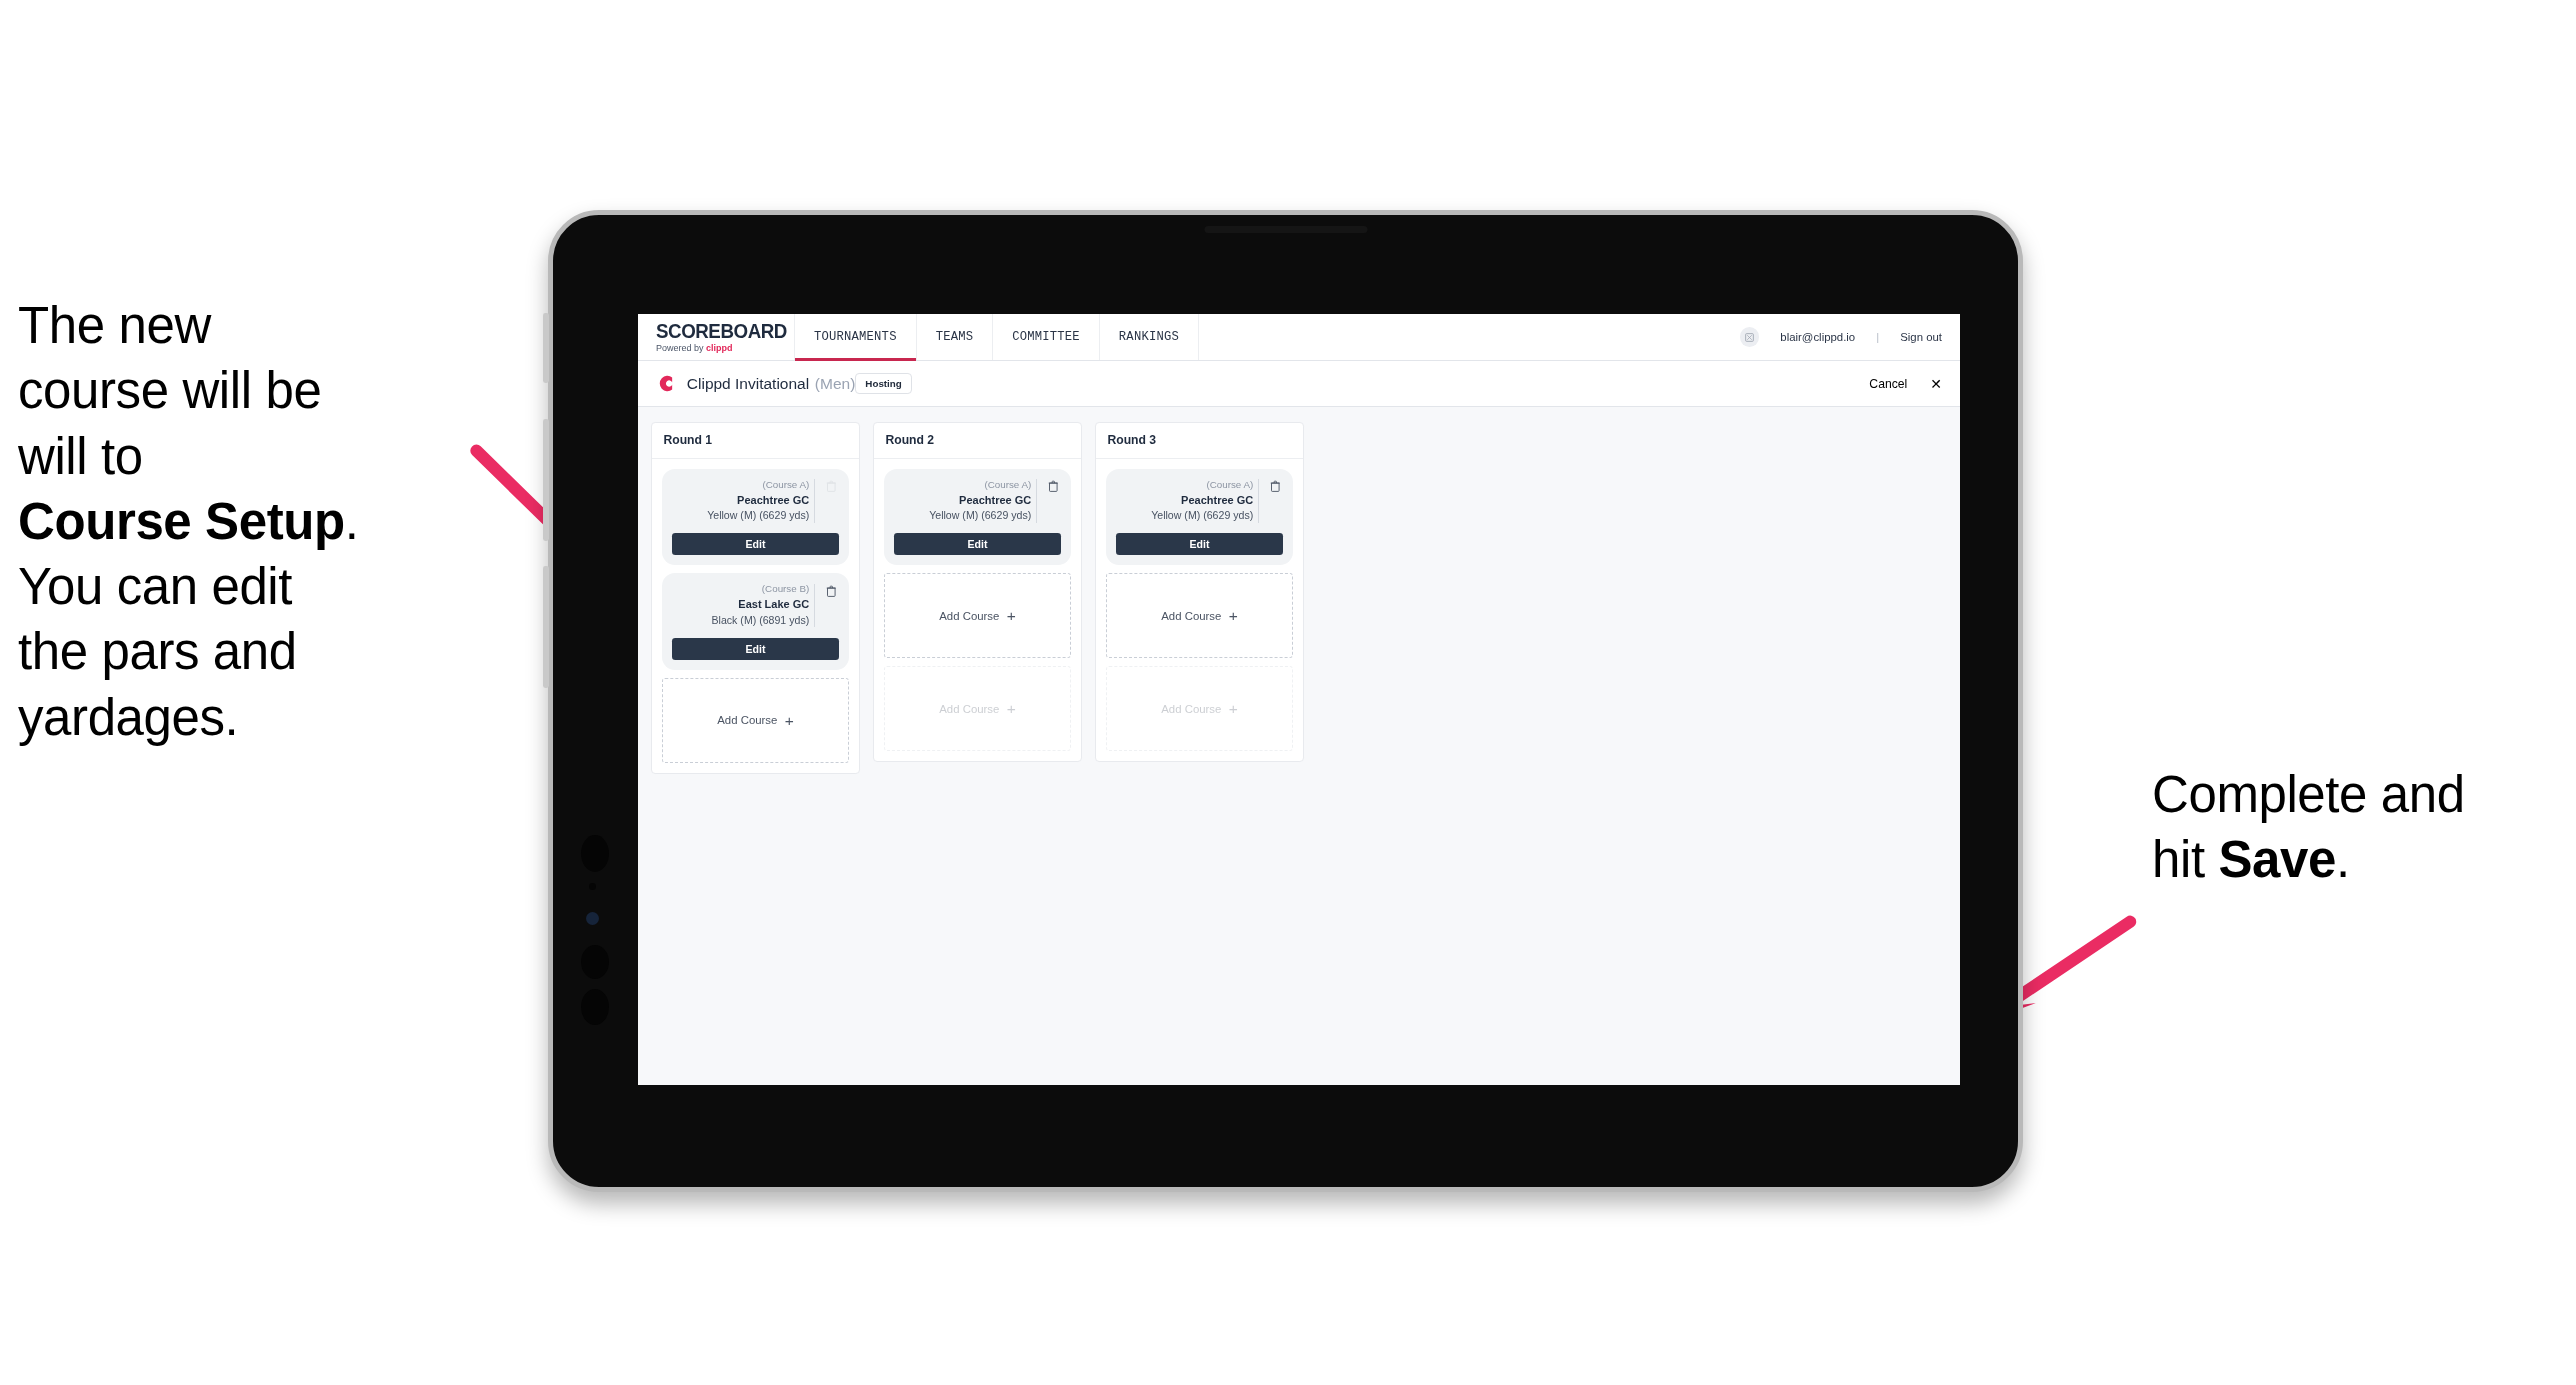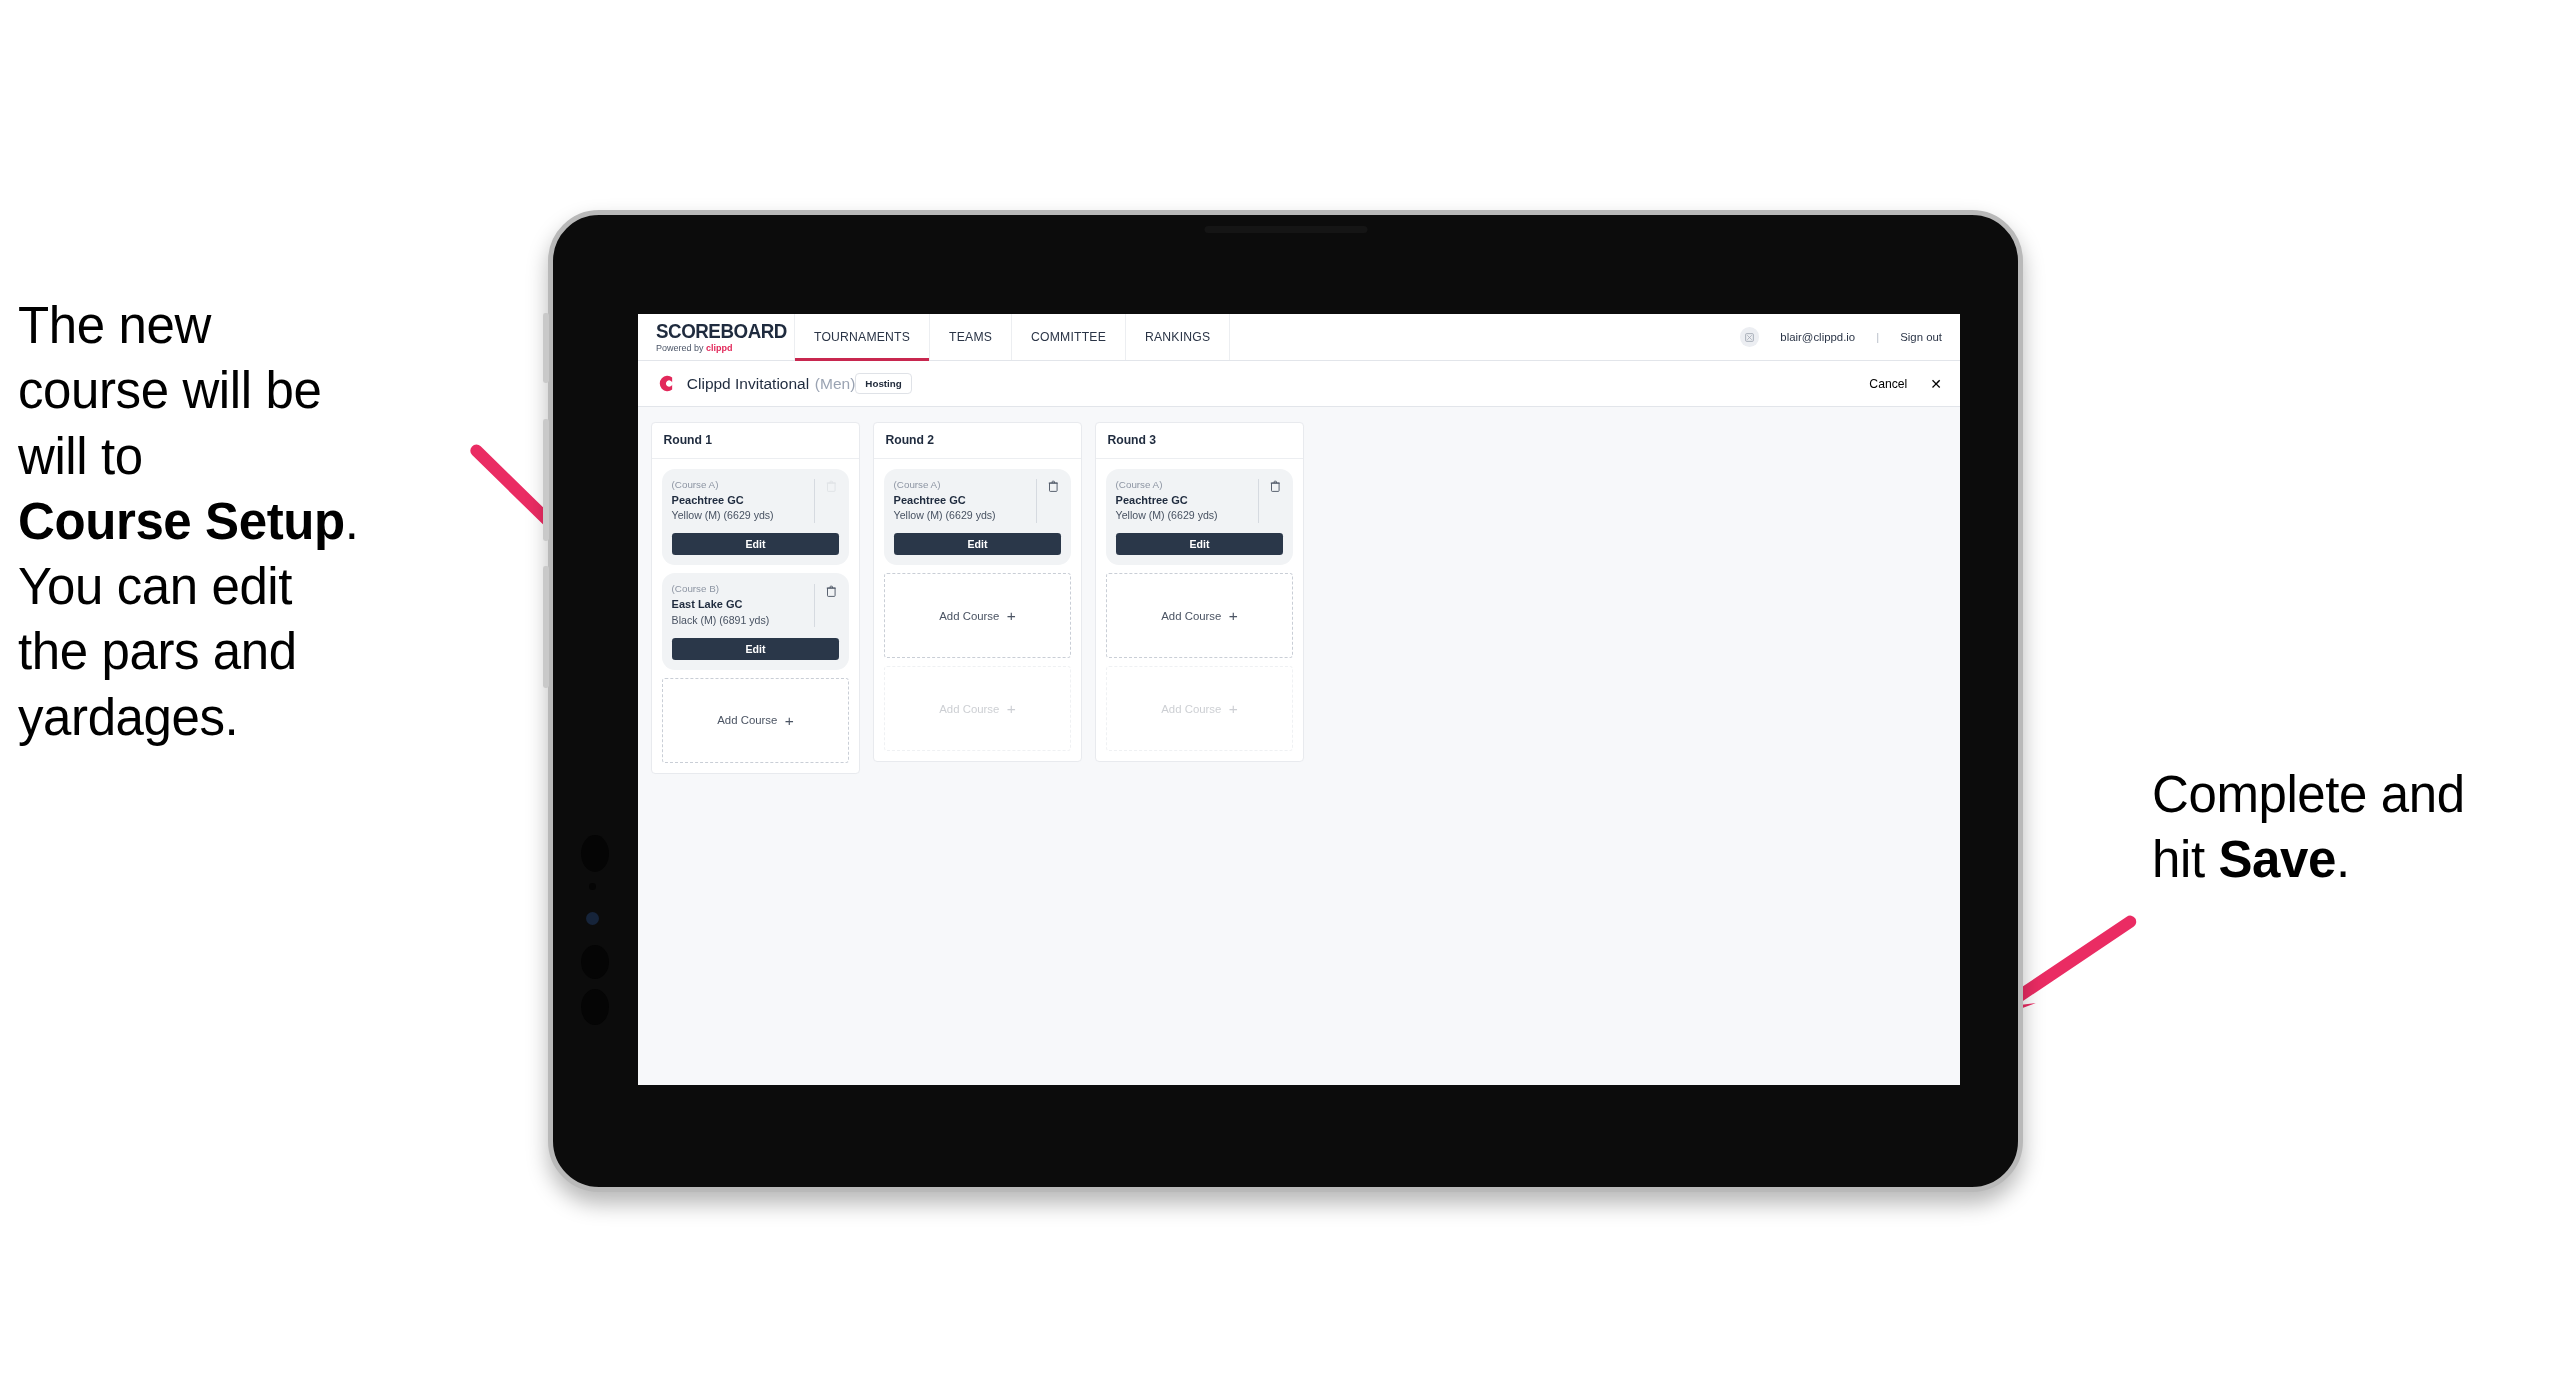--- a/index.html
+++ b/index.html
@@ -88,21 +88,21 @@
   .brand-sub {
     font-size: 9px; color: #4c5668; margin-top: 2.4px; line-height:1;
   }
   .brand-sub .accent { color: #e2285a; font-weight: 700; }
 
   .navtabs { display:flex; align-items:stretch; }
   .navtab {
     padding: 12px 19px; display:flex; align-items:center;
     font-size: 12.2px; color:#2a3446; letter-spacing: 0.2px;
     border-right: 0.8px solid #eceef1;
-    position: relative; cursor: pointer;
+    position: relative; cursor: pointer; font-family: Liberation Mono, monospace;
   }
   .navtab.active::after {
     content:""; position:absolute; left:0; right:0; bottom:-0.8px;
     height: 2.4px; background: #c8274f;
   }
 
   .topbar-spacer { flex: 1; }
   .topbar-right {
     display:flex; align-items:center; gap: 21px;
     padding-right: 18px; font-size: 11.4px; color:#2b3547;
@@ -162,21 +162,21 @@
     border:0.8px solid #e8eaee; border-radius: 4.1px;
     display:flex; flex-direction:column; flex:none;
   }
   .round-head {
     padding: 10.6px 11.4px; font-size: 12.2px; font-weight:700; color:#1f2b3e;
     border-bottom: 0.8px solid #eceef1;
   }
   .round-body { padding: 9.8px; display:flex; flex-direction:column; gap: 8.2px; }
 
   .course-card {
-    background: #f1f3f5; border-radius: 13px; padding: 9px 9.8px 9.8px 9.8px;
+    background: #f1f3f5; border-radius: 13px; padding: 9px 9.8px 9.8px 9.8px; text-align: right;
   }
   .cc-top { display:flex; align-items:flex-start; }
   .cc-info { flex:1; min-width:0; }
   .cc-label { font-size: 9.8px; color:#8d95a3; line-height:1.45; }
   .cc-name  { font-size: 11px; color:#1f2b3e; font-weight:700; line-height:1.5; }
   .cc-tee   { font-size: 10.6px; color:#48526280; color:#485262; line-height:1.5; }
   .cc-divider {
     width: 0.8px; align-self: stretch; background:#d6dae0;
     margin: 1.6px 8.2px 1.6px 4.9px; min-height: 28px;
   }

